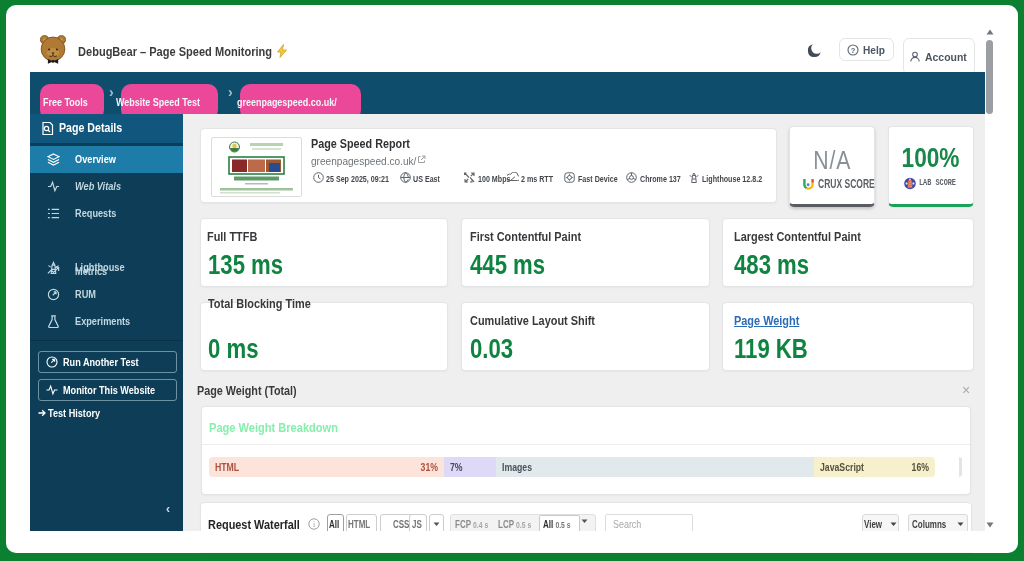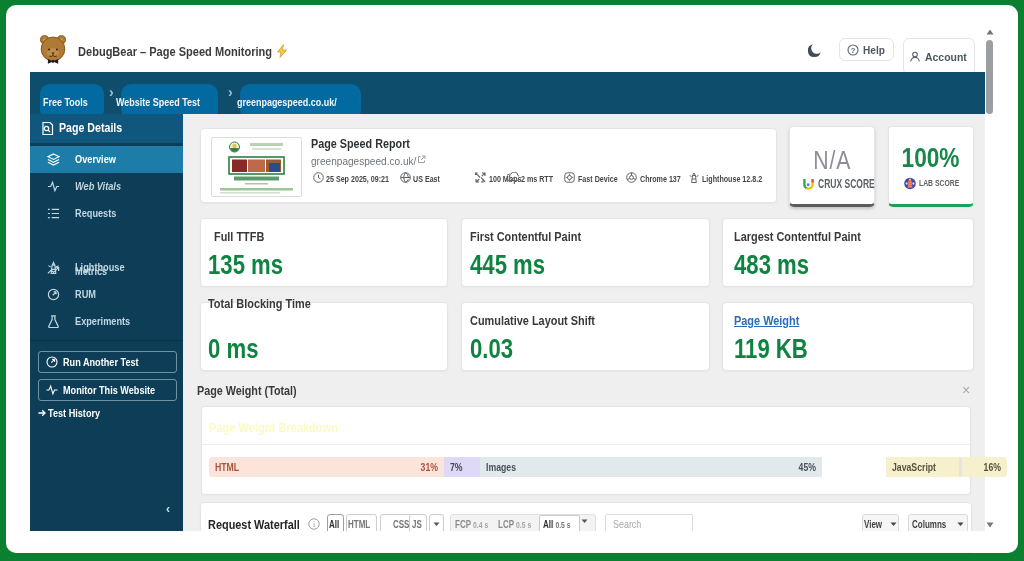--- a/index.html
+++ b/index.html
@@ -5,21 +5,21 @@
   * { margin:0; padding:0; box-sizing:border-box; }
   html,body { width:1024px; height:561px; overflow:hidden; }
   body { background:#0a8030; font-family:"Liberation Sans", sans-serif; position:relative; }
   .abs { position:absolute; }
   .sx { display:inline-block; transform-origin:0 50%; white-space:nowrap; }
   #page { position:absolute; left:6px; top:5px; width:1012px; height:548px;
           background:#fff; border-radius:10px; }
   .hbtn { position:absolute; border:1px solid #e3e5e7; border-radius:6px; background:#fff; color:#4b5661;
           font-size:11px; font-weight:700; display:flex; align-items:center; justify-content:center; gap:4px;}
   .crumbbar { left:30px; top:72px; width:955px; height:42px; background:#0f4d6d; }
-  .pill { position:absolute; top:84px; height:36px; background:#0369a1; border-radius:10px;
+  .pill { position:absolute; top:84px; height:36px; background:#ec4899; border-radius:10px;
           color:#f2f7fa; font-size:11.5px; font-weight:700; display:flex; align-items:center; justify-content:center; }
   .crumbsep { position:absolute; top:84px; color:#9fc0cf; font-size:14px; font-weight:700;}
   .sidebar { left:30px; top:114px; width:153px; height:417px; background:#0d3d57; }
   .navrow { position:absolute; left:30px; width:153px; height:27px; color:#c2d7e1;
             font-size:11.5px; font-weight:700; }
   .navrow .ic { position:absolute; left:17px; top:7px; width:13px; height:13px; }
   .navrow .lb { position:absolute; left:45px; top:7px; transform:scaleX(.8); transform-origin:0 0; white-space:nowrap;}
   .navrow.active { background:#1e7da8; color:#fff; }
   .sbtn { position:absolute; left:38px; width:139px; height:22px; border:1px solid rgba(190,216,228,.55);
           border-radius:3px; color:#fff; font-size:11px; font-weight:700;
@@ -214,21 +214,21 @@
     </svg>
   <span class="tx" style="left:13px;">25 Sep 2025, 09:21</span>
   </div>
 <div class="metaitem" style="left:400px; width:45px;">
   <svg width="11" height="11" viewBox="0 0 11 11" fill="none" stroke="#5e646a" stroke-width="1">
       <circle cx="5.5" cy="5.5" r="4.8"></circle>
       <path d="M5.5 0.7 a7.5 7.5 0 0 0 0 9.6 M5.5 0.7 a7.5 7.5 0 0 1 3 4.8 M0.7 5.5 h9.6 M5.5 10.3 a7.5 7.5 0 0 0 2.8 -3"></path>
     </svg>
   <span class="tx" style="left:13px;">US East</span>
   </div>
-<div class="metaitem" style="left:475px; width:50px;">
+<div class="metaitem" style="left:464px; width:50px;">
   <svg width="11" height="11" viewBox="0 0 11 11" fill="none" stroke="#5e646a" stroke-width="1.1">
       <path d="M2.5 1 h-2 v2 M0.8 1.2 L5 5.5 M6 10 h2 v-2 M10.2 9.8 L6 5.5 M7 1 h3 v3 M10 1 L6.8 4.2 M1 7 v3 h3 M1.2 10 L4.2 7"></path>
     </svg>
   <span class="tx" style="left:13.5px;">100 Mbps</span>
   </div>
 <div class="metaitem" style="left:507px; width:48px;">
   <svg width="12" height="11" viewBox="0 0 12 11" fill="none" stroke="#5e646a" stroke-width="1">
       <path d="M2.5 8.5 a3.2 3.2 0 1 1 1.2 -6.2 a3.8 3.8 0 0 1 7.3 1.4 a2.4 2.4 0 0 1 -0.6 4.8 z"></path>
       <path d="M3.5 8.5 L8 4.8"></path>
     </svg>
@@ -274,60 +274,60 @@
 <div class="abs" style="left:904px; top:177px;">
   <svg width="12" height="13" viewBox="0 0 12 13">
     <circle cx="6" cy="6.5" r="5.8" fill="#3a4ba8"></circle>
     <rect x="1.6" y="5.6" width="2" height="1.8" fill="#e8e8f2" rx="0.4"></rect>
     <rect x="8.4" y="5.6" width="2" height="1.8" fill="#e8e8f2" rx="0.4"></rect>
     <path d="M6 1.6 L8 4 L8.4 11 L3.6 11 L4 4 z" fill="#e2603c"></path>
     <path d="M4.6 5.2 h2.8 M4.4 7.2 h3.2 M4.2 9.2 h3.6" stroke="#f0a38a" stroke-width="0.9"></path>
     <circle cx="6" cy="2.6" r="1" fill="#f5c09f"></circle>
   </svg>
 </div>
-<div class="abs" style="left:919px; top:177px; font-size:9.5px; font-weight:700; color:#5c6166;"><span class="sx" style="transform:scaleX(.72);">LAB SCORE</span></div>
+<div class="abs" style="left:919px; top:177px; font-size:9.5px; font-weight:700; color:#5c6166;font-family:Liberation Mono, monospace;"><span class="sx" style="transform:scaleX(.72);">LAB SCORE</span></div>
 
 <div class="card" style="left:200px; top:218px; width:248px; height:69px;"></div>
 <div class="card" style="left:461px; top:218px; width:249px; height:69px;"></div>
 <div class="card" style="left:722px; top:218px; width:252px; height:69px;"></div>
-<div class="mlabel" style="left:214px; top:229px;"><span class="sx">Full TTFB</span></div>
+<div class="mlabel" style="left:207px; top:229px;"><span class="sx">Full TTFB</span></div>
 <div class="mlabel" style="left:470px; top:229px;"><span class="sx">First Contentful Paint</span></div>
 <div class="mlabel" style="left:734px; top:229px;"><span class="sx">Largest Contentful Paint</span></div>
 <div class="mvalue" style="left:208px; top:250px;"><span class="sx">135 ms</span></div>
 <div class="mvalue" style="left:470px; top:250px;"><span class="sx">445 ms</span></div>
 <div class="mvalue" style="left:734px; top:250px;text-decoration:underline;"><span class="sx">483 ms</span></div>
 
 <div class="card" style="left:200px; top:302px; width:248px; height:69px;"></div>
 <div class="card" style="left:461px; top:302px; width:249px; height:69px;"></div>
 <div class="card" style="left:722px; top:302px; width:252px; height:69px;"></div>
 <div class="mlabel" style="left:208px; top:296px;"><span class="sx">Total Blocking Time</span></div>
 <div class="mlabel" style="left:470px; top:313px;"><span class="sx">Cumulative Layout Shift</span></div>
 <div class="mlabel" style="left:734px; top:313px; color:#2b6cb8;"><span class="sx" style="text-decoration:underline;">Page Weight</span></div>
 <div class="mvalue" style="left:208px; top:334px;"><span class="sx">0 ms</span></div>
 <div class="mvalue" style="left:470px; top:334px;"><span class="sx">0.03</span></div>
 <div class="mvalue" style="left:734px; top:334px;"><span class="sx">119 KB</span></div>
 
 <div class="abs" style="left:197px; top:383px; font-size:13px; font-weight:700; color:#3a3a3a;"><span class="sx" style="transform:scaleX(.83);">Page Weight (Total)</span></div>
 <div class="abs" style="left:962px; top:382px; font-size:14px; color:#a8a8a8;">×</div>
 
 <div class="card" style="left:201px; top:406px; width:770px; height:89px;"></div>
-<div class="abs" style="left:209px; top:420px; font-size:13.5px; font-weight:700; color:#fef9c3;"><span class="sx" style="transform:scaleX(.82);">Page Weight Breakdown</span></div>
+<div class="abs" style="left:209px; top:420px; font-size:13.5px; font-weight:700; color:#86efac;"><span class="sx" style="transform:scaleX(.82);">Page Weight Breakdown</span></div>
 <div class="abs" style="left:202px; top:444px; width:768px; height:1px; background:#ededed;"></div>
 <div class="seg" style="left:209px; width:235px; background:#fce4da; border-radius:4px 0 0 4px;">
   <span style="left:6px; color:#ad5040; transform-origin:0 50%;">HTML</span>
   <span style="right:6px; color:#ad5040; transform-origin:100% 50%;">31%</span>
   </div>
 <div class="seg" style="left:444px; width:52px; background:#ddd9f6;">
   <span style="left:6px; color:#47465e; transform-origin:0 50%;">7%</span>
   </div>
-<div class="seg" style="left:480px; width:342px; background:#e2e9ed;">
+<div class="seg" style="left:496px; width:342px; background:#e2e9ed;">
   <span style="left:6px; color:#47525a; transform-origin:0 50%;">Images</span>
   <span style="right:6px; color:#47525a; transform-origin:100% 50%;">45%</span>
   </div>
-<div class="seg" style="left:886px; width:121px; background:#f7f0cd; border-radius:0 4px 4px 0;">
+<div class="seg" style="left:814px; width:121px; background:#f7f0cd; border-radius:0 4px 4px 0;">
   <span style="left:6px; color:#55523c; transform-origin:0 50%;">JavaScript</span>
   <span style="right:6px; color:#55523c; transform-origin:100% 50%;">16%</span>
   </div>
 
 <div class="abs" style="left:959px; top:457px; width:3px; height:20px; background:#e4e4e4; border-radius:0 4px 4px 0;"></div>
 
 <div class="card" style="left:200px; top:502px; width:772px; height:50px; border-radius:4px 4px 0 0;"></div>
 <div class="abs" style="left:208px; top:517px; font-size:13px; font-weight:700; color:#252525;"><span class="sx" style="transform:scaleX(.84);">Request Waterfall</span></div>
 <div class="abs" style="left:308px; top:518px;">
   <svg width="12" height="12" viewBox="0 0 12 12">

